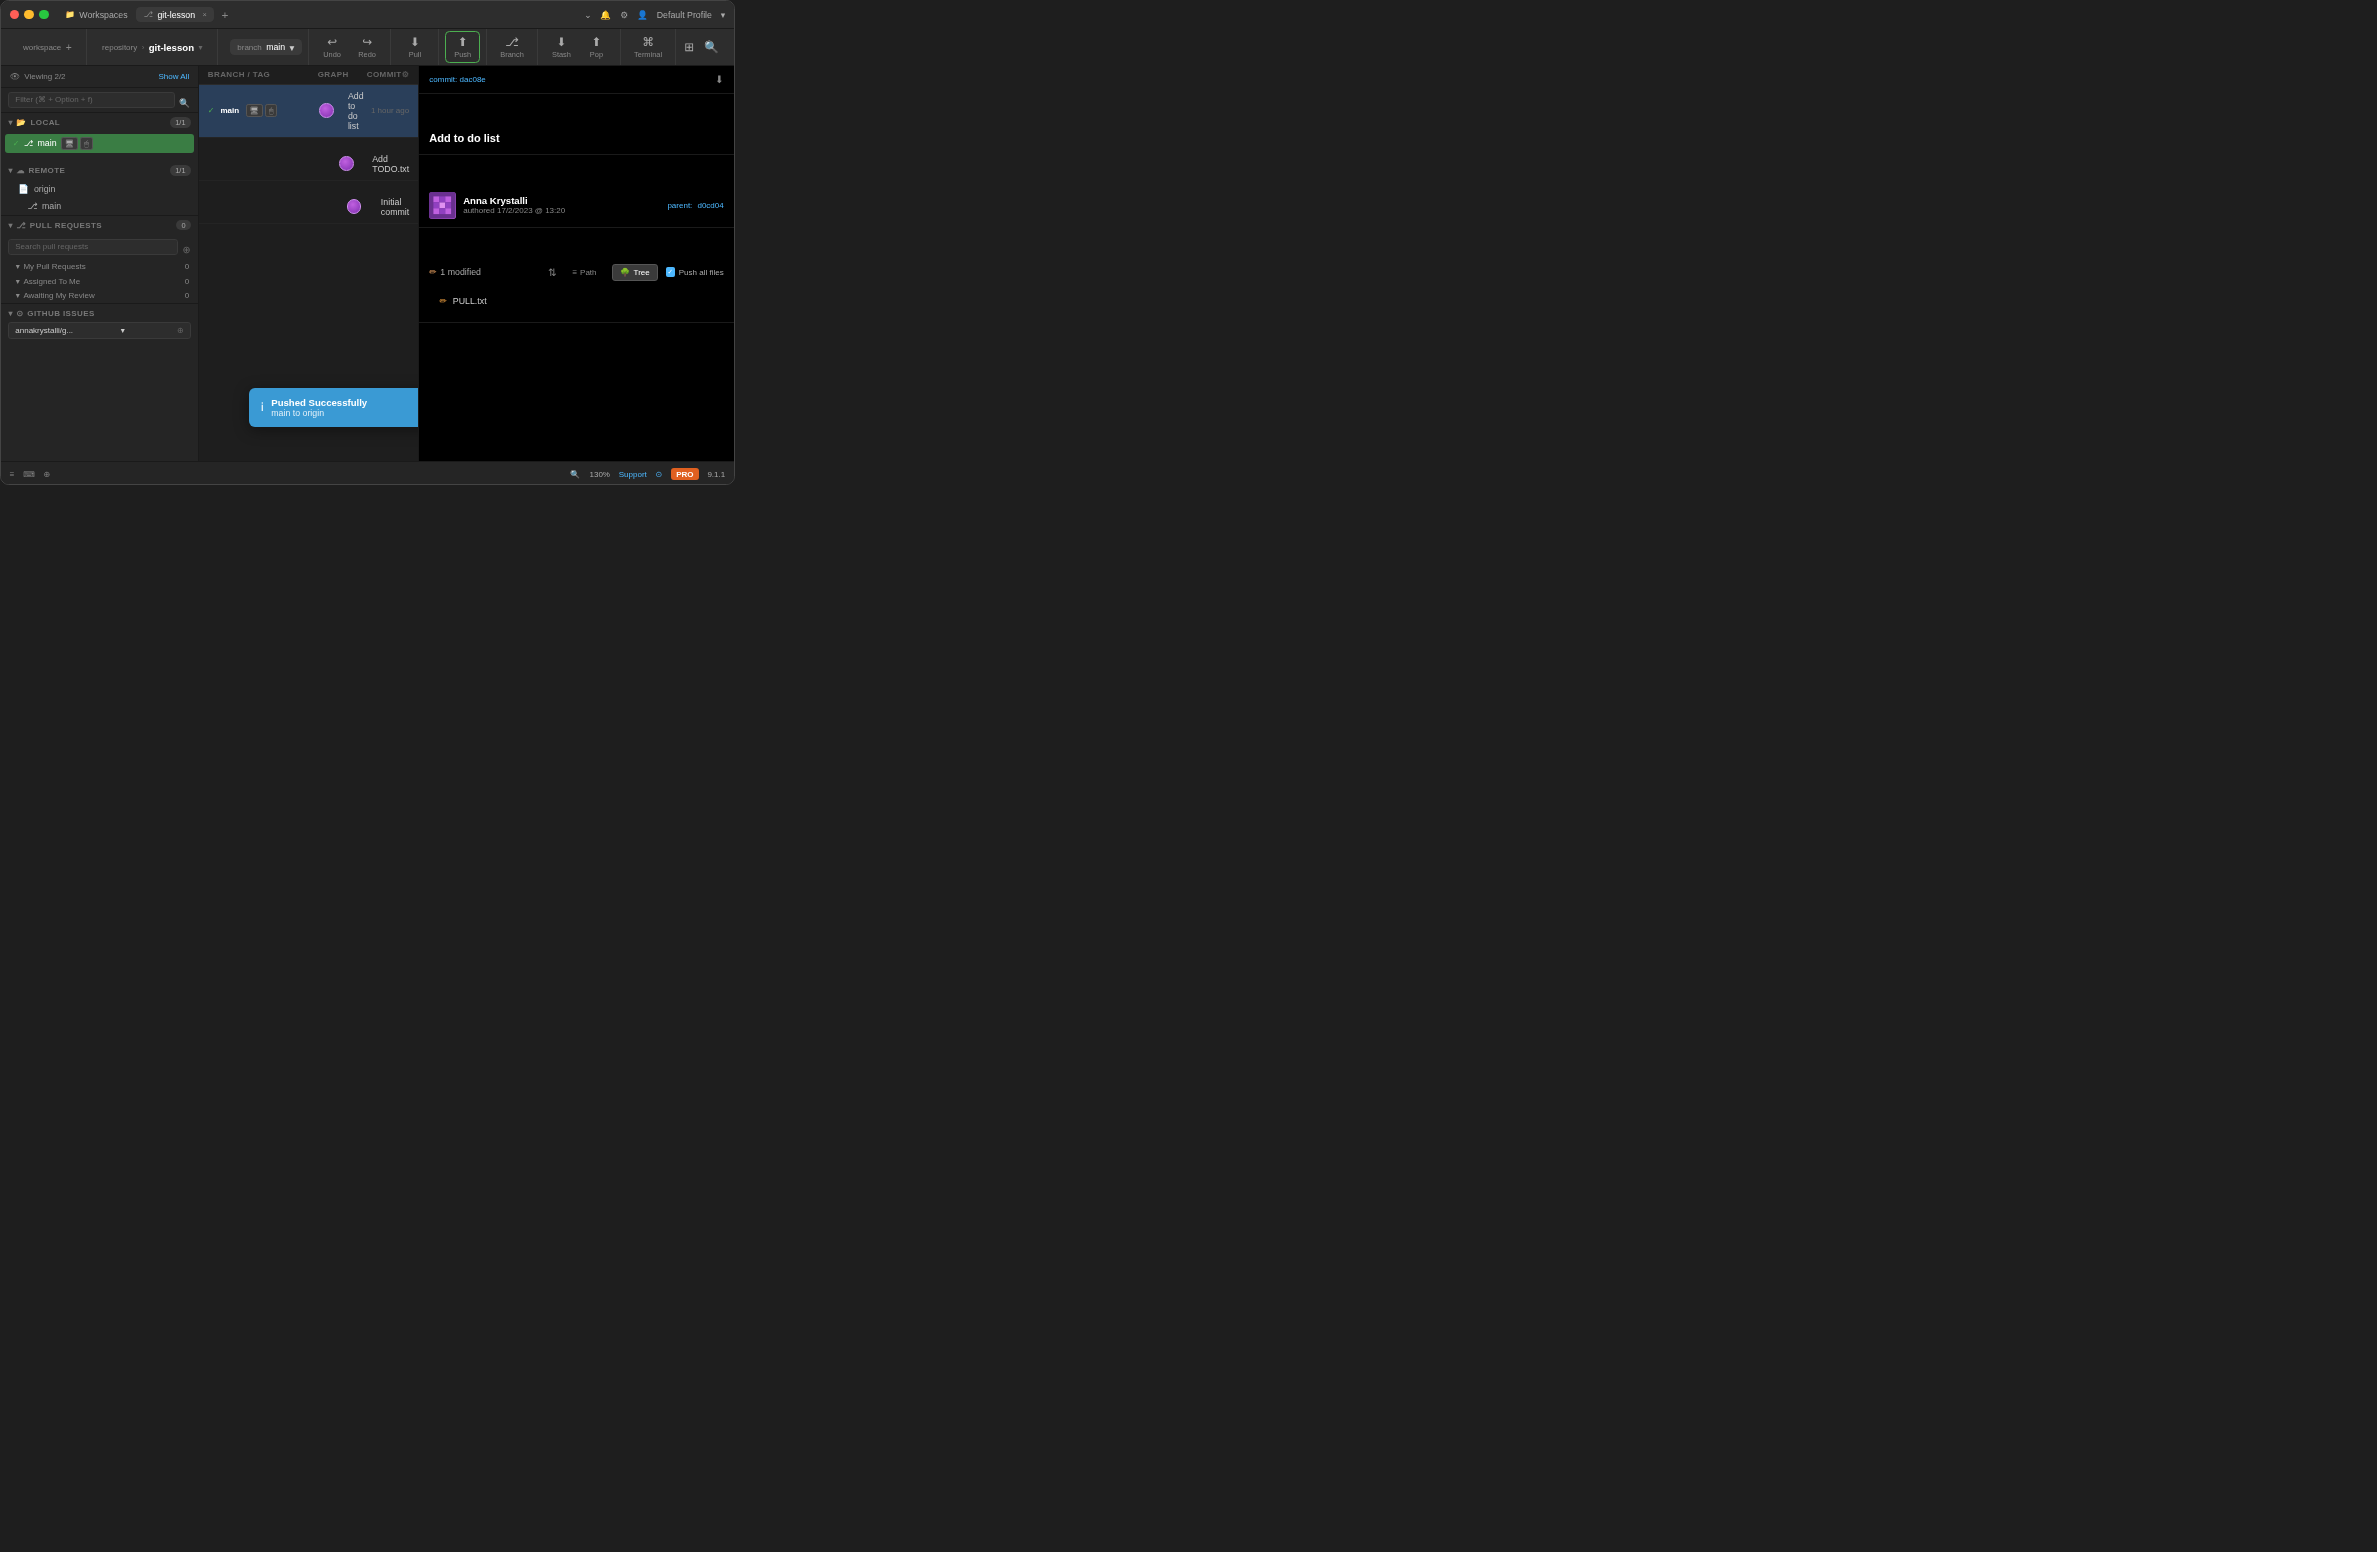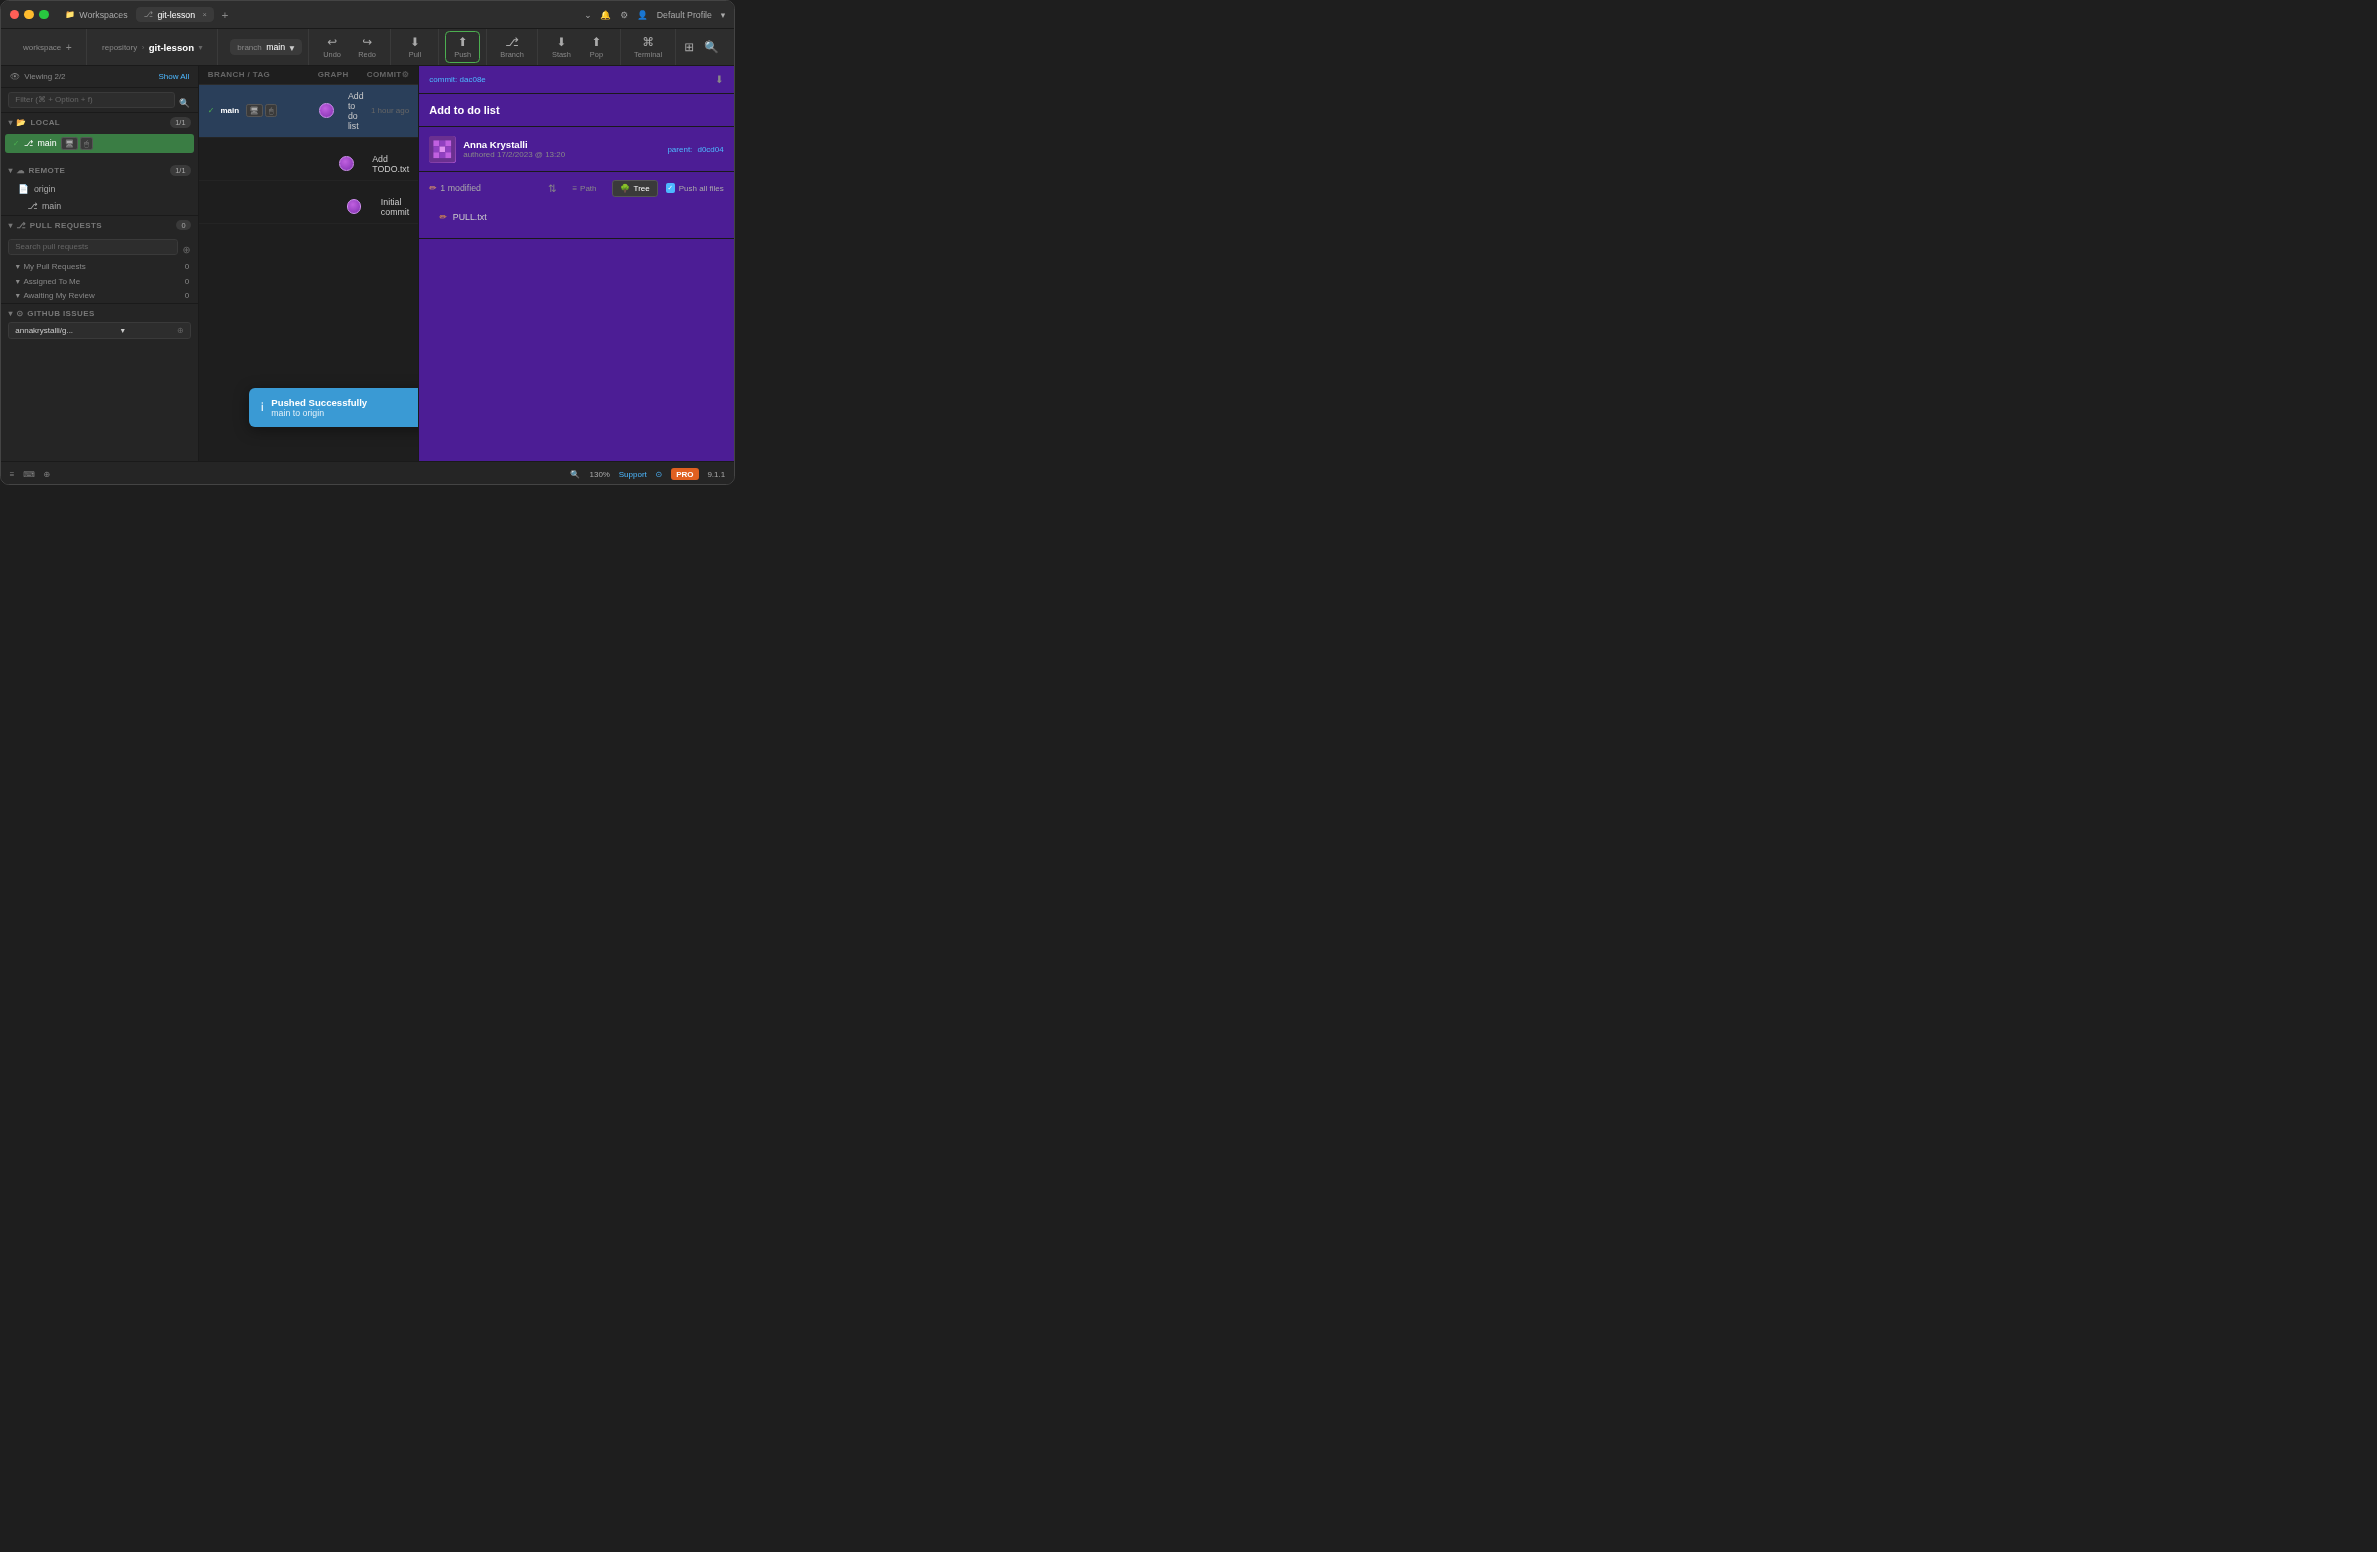--- a/index.html
+++ b/index.html
@@ -326,24 +326,25 @@
       background: radial-gradient(circle at 40% 35%, #c060e0, #8030b0);
       border: 1.5px solid #d090f0;
       display: flex;
       align-items: center;
       justify-content: center;
     }
 
     
     .right-panel {
       width: 316px;
-      background: #4c1d95;
+      background: #000000;
       border-left: 0.7px solid #1a1a1a;
       display: flex;
       flex-direction: column;
+      gap: 28px;
     }
     .right-panel-header {
       padding: 7.4px 10.3px;
       border-bottom: 0.7px solid #1a1a1a;
       display: flex;
       align-items: center;
       justify-content: space-between;
     }
     .commit-hash { font-size: 8px; color: #888; }
     .commit-hash span { color: #4db8ff; }

